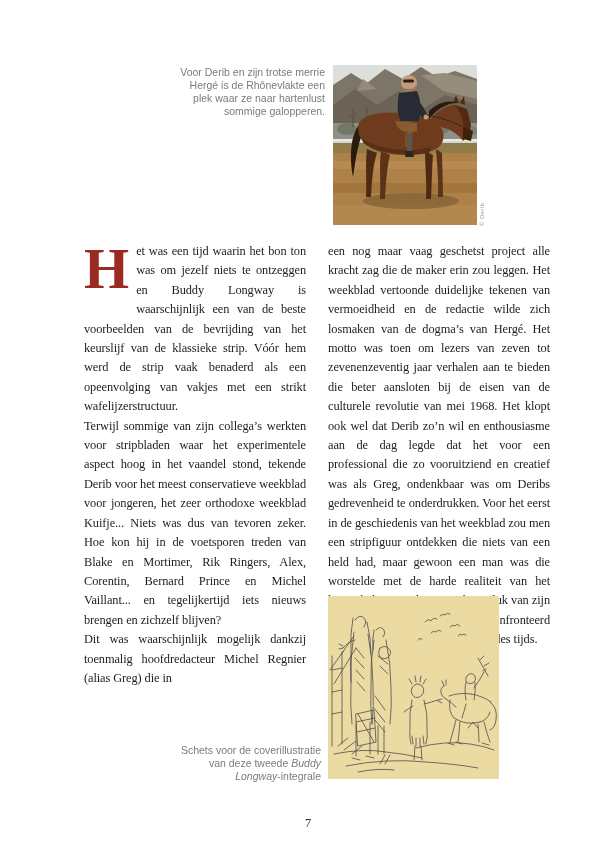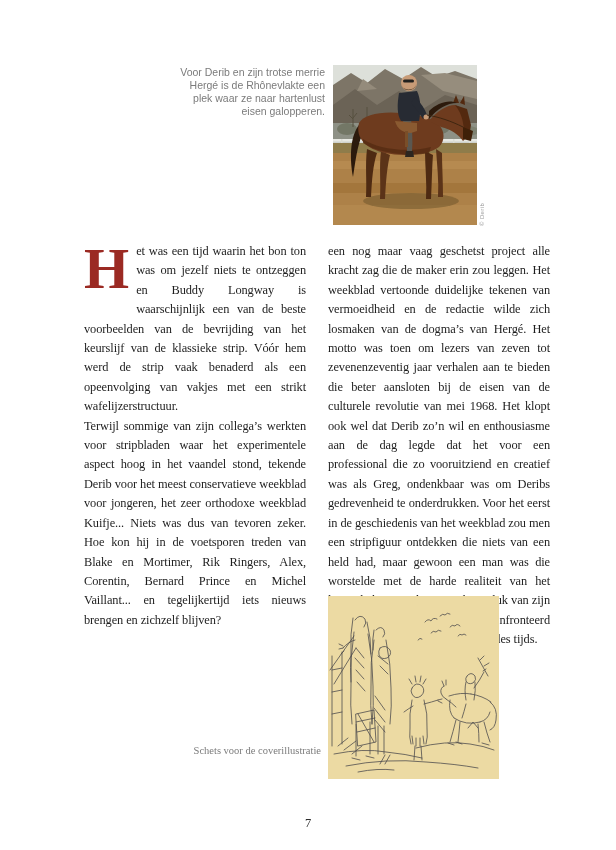--- a/index.html
+++ b/index.html
@@ -3,21 +3,21 @@
 <meta charset="utf-8">
 <style>
   html,body{margin:0;padding:0;background:#ffffff;}
   .page{position:relative;width:616px;height:830px;background:#ffffff;overflow:hidden;
         font-family:"Liberation Serif",serif;}
 
   
   .caption{font-family:"Liberation Sans",sans-serif;color:#7b7b7b;
            font-size:10.5px;line-height:13px;text-align:right;}
   .photo-caption{position:absolute;top:66px;left:175px;width:150px;}
-  .sketch-caption{position:absolute;top:744px;left:151px;width:170px;font-family:Liberation Serif, serif;}
+  .sketch-caption{position:absolute;top:744px;left:151px;width:170px;}
   .caption .it{font-style:italic;}
 
   
   .photo{position:absolute;left:333px;top:65px;width:144px;height:160px;}
   .photo svg{display:block;width:100%;height:100%;}
   .photo-credit{position:absolute;left:479px;top:226px;transform:rotate(-90deg);
                 transform-origin:0 0;font-family:"Liberation Sans",sans-serif;
                 font-size:6px;color:#9a9a9a;letter-spacing:.4px;white-space:nowrap;}
 
   
@@ -39,21 +39,21 @@
 </style>
 </head>
 <body>
 
 <div class="page">
 
   <div class="caption photo-caption">
       <div>Voor Derib en zijn trotse merrie</div>
       <div>Hergé is de Rhônevlakte een</div>
       <div>plek waar ze naar hartenlust</div>
-      <div>eisen galopperen.</div>
+      <div>sommige galopperen.</div>
     </div>
 
   <div class="photo">
     <svg viewBox="0 0 144 160" preserveAspectRatio="none">
       <rect width="144" height="160" fill="#cfd2cc"></rect>
       <rect width="144" height="30" fill="#dde0da"></rect>
       <g>
         <path d="M0,62 L0,20 L18,8 L34,18 L52,4 L70,14 L88,2 L104,12 L122,6 L144,14 L144,62 Z" fill="#7d7567"></path>
         <path d="M0,62 L0,40 L22,24 L44,40 L66,26 L90,44 L112,30 L144,40 L144,62 Z" fill="#6b6356"></path>
         <path d="M88,10 L112,8 L144,16 L144,34 L110,26 Z" fill="#968d7d"></path>
@@ -113,20 +113,21 @@
         <path d="M94,50 C106,52 118,56 130,62" stroke="#3f2610" stroke-width="1" fill="none"></path>
       </g>
     </svg>
   </div>
   <div class="photo-credit">© Derib</div>
 
   <div class="columns">
     <div class="col">
       <p><span class="dropcap">H</span><span><span>et was een tijd waarin het bon ton was om jezelf niets te ontzeggen en </span><span class="it">Buddy Longway</span><span> is waarschijnlijk een van de beste voorbeelden van de bevrijding van het keurslijf van de klassieke strip. Vóór hem werd de strip vaak benaderd als een opeenvolging van vakjes met een strikt wafelijzerstructuur.</span></span></p>
       <p><span>Terwijl sommige van zijn collega’s werkten voor stripbladen waar het experimentele aspect hoog in het vaandel stond, tekende Derib voor het meest conservatieve weekblad voor jongeren, het zeer orthodoxe weekblad </span><span class="it">Kuifje</span><span>... Niets was dus van tevoren zeker. Hoe kon hij in de voetsporen treden van </span><span class="it">Blake en Mortimer, Rik Ringers, Alex, Corentin, Bernard Prince</span><span> en </span><span class="it">Michel Vaillant</span><span>... en tegelijkertijd iets nieuws brengen en zichzelf blijven?</span></p>
+      <p><span>Dit was waarschijnlijk mogelijk dankzij toenmalig hoofdredacteur Michel Regnier (alias Greg) die in</span></p>
     </div>
     <div class="col">
       <p><span>een nog maar vaag geschetst project alle kracht zag die de maker erin zou leggen. Het weekblad vertoonde duidelijke tekenen van vermoeidheid en de redactie wilde zich losmaken van de dogma’s van Hergé. Het motto was toen om lezers van zeven tot zevenenzeventig jaar verhalen aan te bieden die beter aansloten bij de eisen van de culturele revolutie van mei 1968. Het klopt ook wel dat Derib zo’n wil en enthousiasme aan de dag legde dat het voor een professional die zo vooruitziend en creatief was als Greg, ondenkbaar was om Deribs gedrevenheid te onderdrukken. Voor het eerst in de geschiedenis van het weekblad zou men een stripfiguur ontdekken die niets van een held had, maar gewoon een man was die worstelde met de harde realiteit van het leven, bekommerd was om het geluk van zijn gezin en net als iedereen geconfronteerd werd met de onverbiddelijke tand des tijds.</span></p>
     </div>
   </div>
 
   <div class="sketch">
     <svg viewBox="0 0 171 183" preserveAspectRatio="none">
       <rect width="171" height="183" fill="#ecdaa3"></rect>
       <g stroke="#3d3d45" stroke-width="0.8" fill="none" stroke-linecap="round" opacity="0.9">
@@ -197,17 +198,19 @@
           <path d="M30,176 q20,-4 36,-2"></path>
           <path d="M10,150 l10,-8 M16,154 l12,-9 M24,158 l10,-8"></path>
           <path d="M52,168 l5,-9 M57,168 l5,-9"></path>
         </g>
       </g>
     </svg>
   </div>
 
   <div class="caption sketch-caption">
       <div><span>Schets voor de coverillustratie</span></div>
+      <div><span>van deze tweede </span><span class="it">Buddy</span></div>
+      <div><span class="it">Longway</span><span>-integrale</span></div>
     </div>
 
   <div class="page-number">7</div>
 
 </div>
 
 </body></html>

